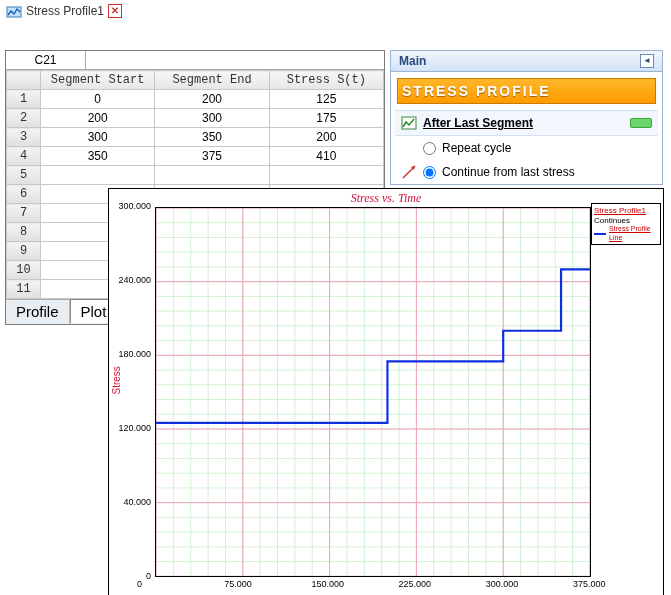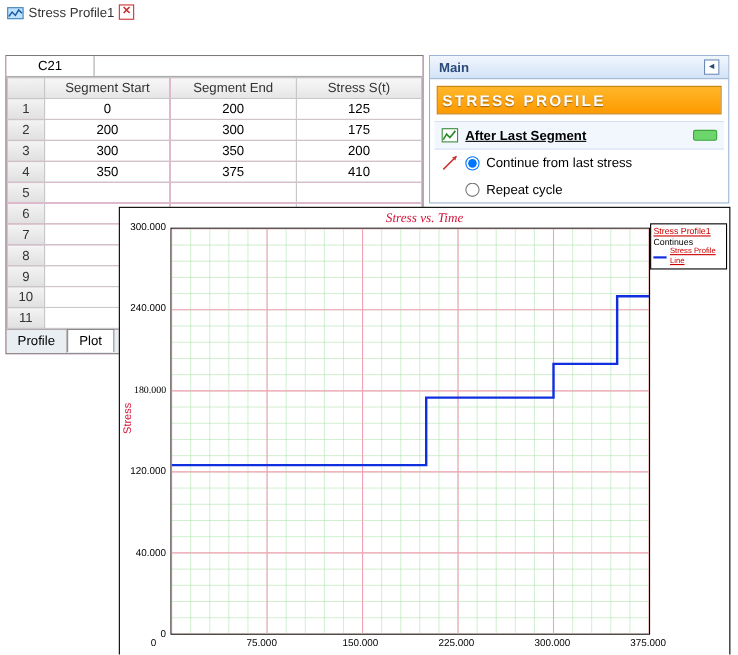--- a/index.html
+++ b/index.html
@@ -38,21 +38,21 @@
 
   
   .main { position: relative; }
 
   
   .sheet-panel {
     position: absolute;
     left: 5px; top: 28px;
     width: 380px;
     border:1px solid #7a7a7a;
-    background:#f9a8d4;
+    background:#0f172a;
   }
   .namebar {
     display:flex;
     border-bottom:1px solid #aaa;
     background:#fff;
   }
   .namebox {
     width: 80px;
     padding: 2px 6px;
     border-right:1px solid #aaa;
@@ -70,35 +70,36 @@
     font-size:12px;
     text-align:center;
     padding:2px 4px;
     height:18px;
     overflow:hidden;
   }
   table.grid th {
     background: linear-gradient(#f7f7f7,#e6e6e6);
     font-weight:normal;
     color:#333;
+    font-family:Liberation Mono, monospace;
   }
   table.grid th.rowhdr {
     width:34px;
     background: linear-gradient(#f3f3f3,#e0e0e0);
   }
   table.grid td { background:#fff; }
   .sheet-tabs {
     border-top:1px solid #aaa;
     display:flex;
     background:#e9eef3;
   }
   .sheet-tab {
     padding:3px 10px;
     border-right:1px solid #bbb;
-    font-size:12px;
+    font-size:15px;
     cursor:pointer;
   }
   .sheet-tab.active {
     background:#fff;
     border-top:1px solid #888;
     border-left:1px solid #888;
     border-right:1px solid #888;
     position:relative;
     top:-1px;
   }
@@ -342,33 +343,33 @@
           <svg width="16" height="16">
               <rect x="1" y="2" width="14" height="12" fill="#fff" stroke="#3a8b3a"></rect>
               <polyline points="2,12 5,7 8,10 13,4" fill="none" stroke="#2a8b2a" stroke-width="1.5"></polyline>
             </svg>
         </span>
         <span>After Last Segment</span>
       </span>
       <span class="led"></span>
     </div>
     <div class="opt-row">
+      <span class="mini-icon"></span>
+      <input type="radio" name="after" style="">
+      <span>Repeat cycle</span>
+    </div>
+    <div class="opt-row">
       <span class="mini-icon">
         <svg width="16" height="16">
             <line x1="2" y1="14" x2="14" y2="2" stroke="#c33" stroke-width="1.4"></line>
             <polygon points="14,2 10,3 13,6" fill="#c33"></polygon>
           </svg>
       </span>
       <input type="radio" name="after" checked="" style="">
       <span>Continue from last stress</span>
-    </div>
-    <div class="opt-row">
-      <span class="mini-icon"></span>
-      <input type="radio" name="after" style="">
-      <span>Repeat cycle</span>
     </div>
   </div>
 
   <div class="chart-wrap">
     <div class="chart-title">Stress vs. Time</div>
     <div class="legend">
       <div class="title">Stress Profile1</div>
       <div>Continues</div>
       <div class="series">
         <span class="swatch"></span>
@@ -449,19 +450,19 @@
     <div id="tick-container">
         <div class="tick" style="left: 28px; top: 390px;">0</div>
         <div class="tick" style="left: 115.2px; top: 390px;">75.000</div>
         <div class="tick" style="left: 202.4px; top: 390px;">150.000</div>
         <div class="tick" style="left: 289.6px; top: 390px;">225.000</div>
         <div class="tick" style="left: 376.8px; top: 390px;">300.000</div>
         <div class="tick" style="left: 464px; top: 390px;">375.000</div>
         <div class="tick" style="right: 514px; left: 2px; top: 382px; text-align: right; width: 40px; position: absolute;">0</div>
         <div class="tick" style="right: 514px; left: 2px; top: 308px; text-align: right; width: 40px; position: absolute;">40.000</div>
         <div class="tick" style="right: 500px; left: 2px; top: 234px; text-align: right; width: 40px; position: absolute;">120.000</div>
-        <div class="tick" style="right: 514px; left: 2px; top: 160px; text-align: right; width: 40px; position: absolute; font-family: Liberation Serif, serif;">180.000</div>
+        <div class="tick" style="right: 514px; left: 2px; top: 160px; text-align: right; width: 40px; position: absolute;">180.000</div>
         <div class="tick" style="right: 484px; left: 2px; top: 86px; text-align: right; width: 40px; position: absolute;">240.000</div>
         <div class="tick" style="right: 514px; left: 2px; top: 12px; text-align: right; width: 40px; position: absolute;">300.000</div>
       </div>
   </div>
 
 </div>
 
 </body></html>

